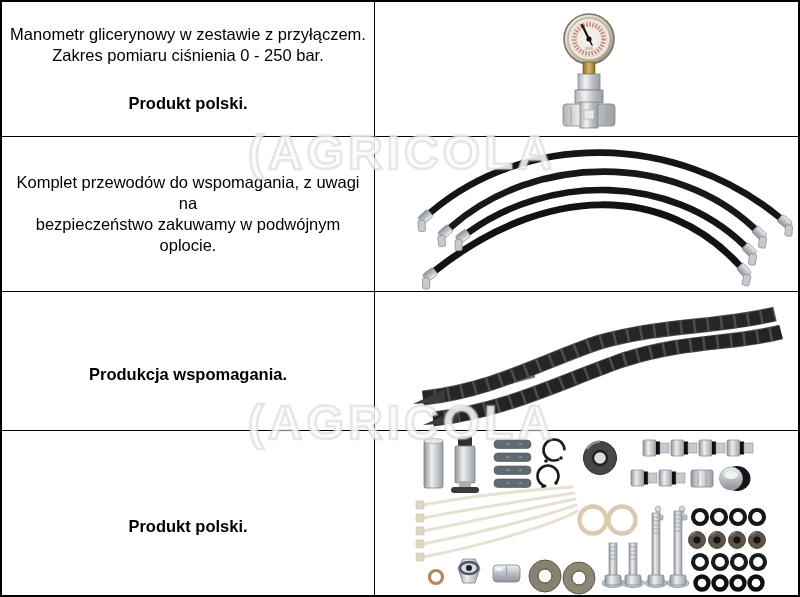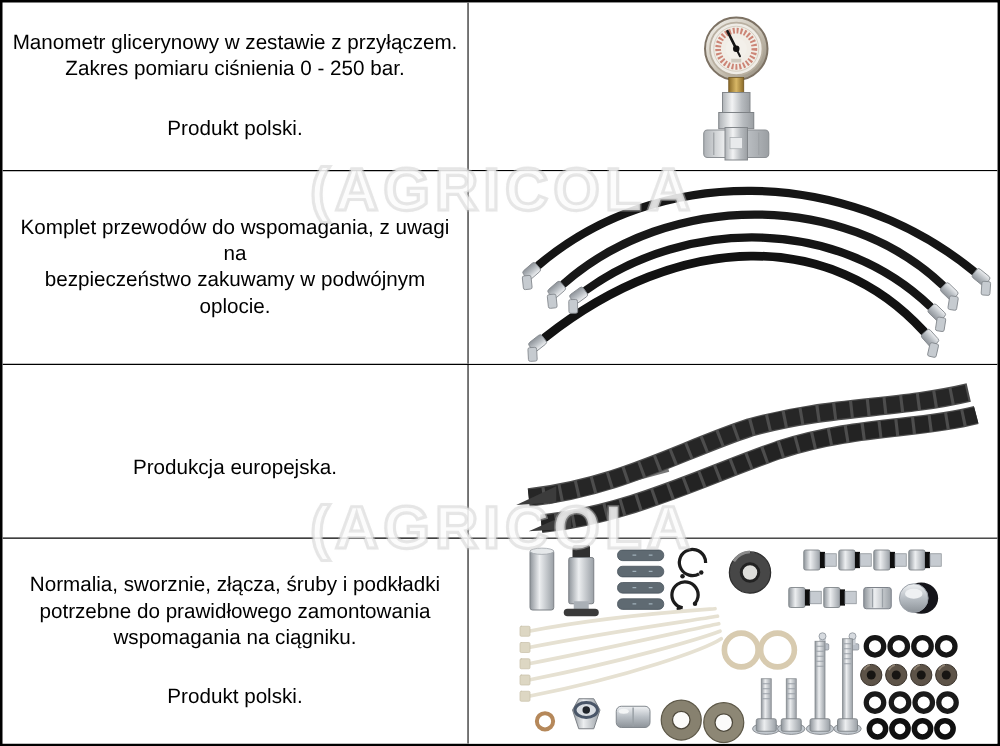--- a/index.html
+++ b/index.html
@@ -5,21 +5,21 @@
   html,body{margin:0;padding:0;background:#fff;}
   .page{position:relative;width:800px;height:597px;box-sizing:border-box;border:2px solid #000;
         background:#fff;font-family:"Liberation Sans","DejaVu Sans",sans-serif;overflow:hidden;}
   .row{display:grid;grid-template-columns:373px 1fr;border-bottom:1px solid #000;overflow:hidden;}
   .row:last-child{border-bottom:none;}
   .r1{height:134px}.r2{height:154px}.r3{height:138px}.r4{height:164px}
   .cell-text{border-right:1px solid #000;display:flex;flex-direction:column;align-items:center;
              justify-content:center;text-align:center;color:#000;font-size:16.5px;line-height:1.26;
              padding:0 6px;}
   .desc,.note{white-space:pre-line;}
-  .note{margin-top:27px;}
+  .note{margin-top:27px;font-weight:bold;}
   .cell-img{position:relative;background:#fff;display:flex;align-items:center;justify-content:flex-start;}
   svg{display:block}
   .watermark{position:absolute;left:158px;width:484px;height:92px;display:flex;align-items:center;
              justify-content:center;font-weight:bold;font-size:48px;letter-spacing:4px;
              color:rgba(255,255,255,0.80);-webkit-text-stroke:2.5px rgba(200,200,200,0.42);
              text-shadow:0 0 2px rgba(205,205,205,0.35);z-index:6;pointer-events:none;
              user-select:none;white-space:nowrap;overflow:hidden;}
   .wm1{top:104px}.wm2{top:374px}
 </style>
 </head>
@@ -149,21 +149,21 @@
                 <rect x="0" y="-3.5" width="11" height="7" rx="1.5" fill="#c6cbd0"></rect>
               </g>
             </g>
         </g>
       </svg>
     </div>
   </div>
 
   <div class="row r3">
     <div class="cell-text">
-      <div class="note">Produkcja europejska.</div>
+      <div class="note">Produkcja wspomagania.</div>
     </div>
     <div class="cell-img">
       <svg width="422" height="138" viewBox="0 0 422 138">
         <g fill="none">
           <path d="M 64,110 L 160,84" stroke="#787878" stroke-width="3"></path>
           <path d="M 48,106 C 120,98 170,68 225,50 C 290,32 340,36 400,22" stroke="#4d4d4d" stroke-width="15" stroke-linecap="butt"></path>
           <path d="M 48,106 C 120,98 170,68 225,50 C 290,32 340,36 400,22" stroke="#262626" stroke-width="13" stroke-dasharray="11 2.5" stroke-linecap="butt"></path>
           <polygon points="38,112 70,97 70,110" fill="#3c3c3c"></polygon>
         </g>
         <g fill="none">
@@ -171,23 +171,20 @@
           <path d="M 58,127 C 130,119 185,90 248,68 C 310,48 360,52 406,40" stroke="#4d4d4d" stroke-width="15" stroke-linecap="butt"></path>
           <path d="M 58,127 C 130,119 185,90 248,68 C 310,48 360,52 406,40" stroke="#232323" stroke-width="13" stroke-dasharray="11 2.5" stroke-linecap="butt"></path>
           <polygon points="48,133 82,118 82,131" fill="#3c3c3c"></polygon>
         </g>
       </svg>
     </div>
   </div>
 
   <div class="row r4">
     <div class="cell-text">
-      <div class="desc">Normalia, sworznie, złącza, śruby i podkładki
-potrzebne do prawidłowego zamontowania
-wspomagania na ciągniku.</div>
       <div class="note">Produkt polski.</div>
     </div>
     <div class="cell-img">
       <svg width="422" height="164" viewBox="0 0 422 164">
         <defs>
           <linearGradient id="m-cyl" x1="0" y1="0" x2="1" y2="0">
             <stop offset="0" stop-color="#8f959b"></stop>
               <stop offset="0.4" stop-color="#eceef0"></stop>
               <stop offset="1" stop-color="#9aa0a6"></stop>
           </linearGradient>

